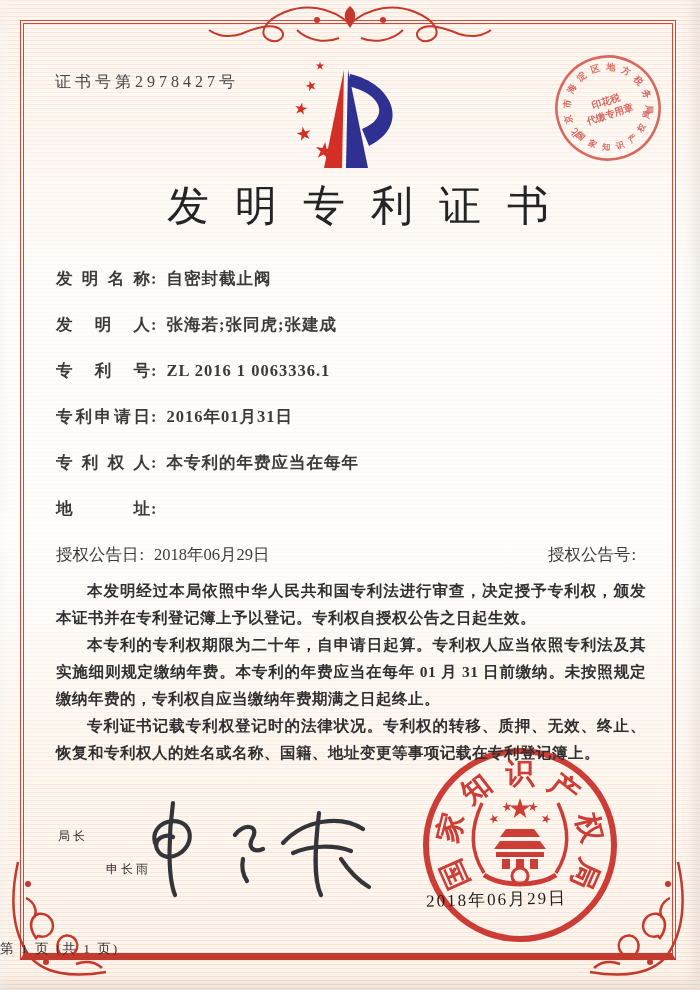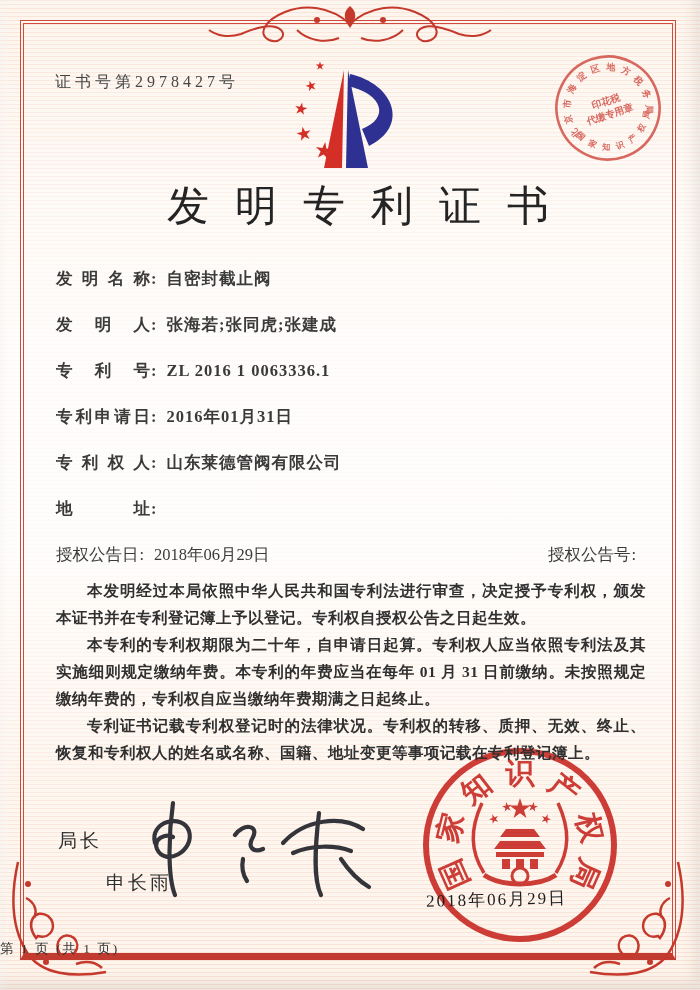--- a/index.html
+++ b/index.html
@@ -26,21 +26,21 @@
     letter-spacing:26px;text-indent:26px;color:#242424;font-weight:400;z-index:3;}
   .content{position:absolute;left:56px;right:54px;top:266px;z-index:3;}
   .field{display:flex;align-items:flex-start;font-size:16.5px;line-height:25px;margin-bottom:21px;color:#3a3a3a;font-weight:bold;}
   .flabel{display:inline-block;width:94px;text-align:justify;text-align-last:justify;flex:none;}
   .fcolon{flex:none;margin:0 10px 0 1px;}
   .fvalue{flex:1;letter-spacing:1px;}
   .grant-row{display:flex;justify-content:space-between;font-size:16.5px;line-height:25px;color:#3a3a3a;margin-bottom:6px;}
   .grant-row .pair{display:flex;}
   .paras{margin-top:10px;font-weight:bold;}
   .paras p{margin:0;text-indent:2em;text-align:justify;font-size:15.5px;line-height:27px;color:#303030;letter-spacing:.5px;}
-  .signer{position:absolute;left:58px;top:828px;z-index:3;font-size:19px;color:#2e2e2e;letter-spacing:3px;}
+  .signer{position:absolute;left:58px;top:828px;z-index:3;font-size:12px;color:#2e2e2e;letter-spacing:3px;}
   .signer .name{margin-top:16px;margin-left:48px;}
   .signature{position:absolute;left:135px;top:783px;width:272px;height:118px;z-index:4;}
   .seal{position:absolute;left:420px;top:745px;width:200px;height:200px;z-index:2;opacity:.88;mix-blend-mode:multiply;}
   .seal-ring text{font-size:29px;font-weight:bold;fill:#c8251f;font-family:"Liberation Serif","DejaVu Serif",serif;}
   .seal-date{position:absolute;left:426px;top:888px;z-index:5;font-size:17px;color:#1d1d1d;letter-spacing:2px;transform:rotate(-1.5deg);}
   .stamp{position:absolute;left:552px;top:52px;width:112px;height:112px;z-index:3;transform:rotate(-18deg);opacity:.82;}
   .stamp text{fill:#cf4a40;font-family:"Liberation Serif","DejaVu Serif",serif;}
   .stamp .arc-top text{font-size:12px;font-weight:bold;}
   .stamp .arc-bottom text{font-size:11px;font-weight:bold;}
   .stamp .center-line{font-size:13px;font-weight:bold;text-anchor:middle;}
@@ -151,21 +151,21 @@
       <span class="fvalue">ZL 2016 1 0063336.1</span>
     </div>
     <div class="field">
       <span class="flabel">专利申请日</span>
         <span class="fcolon">:</span>
       <span class="fvalue">2016年01月31日</span>
     </div>
     <div class="field">
       <span class="flabel">专利权人</span>
         <span class="fcolon">:</span>
-      <span class="fvalue">山东莱德管阀有限公司</span>
+      <span class="fvalue">本专利的年费应当在每年</span>
     </div>
     <div class="field">
       <span class="flabel">地址</span>
         <span class="fcolon">:</span>
     </div>
     <div class="grant-row">
       <span class="pair">
         <span>授权公告日</span>
           <span class="fcolon">:</span>
         <span>2018年06月29日</span>

